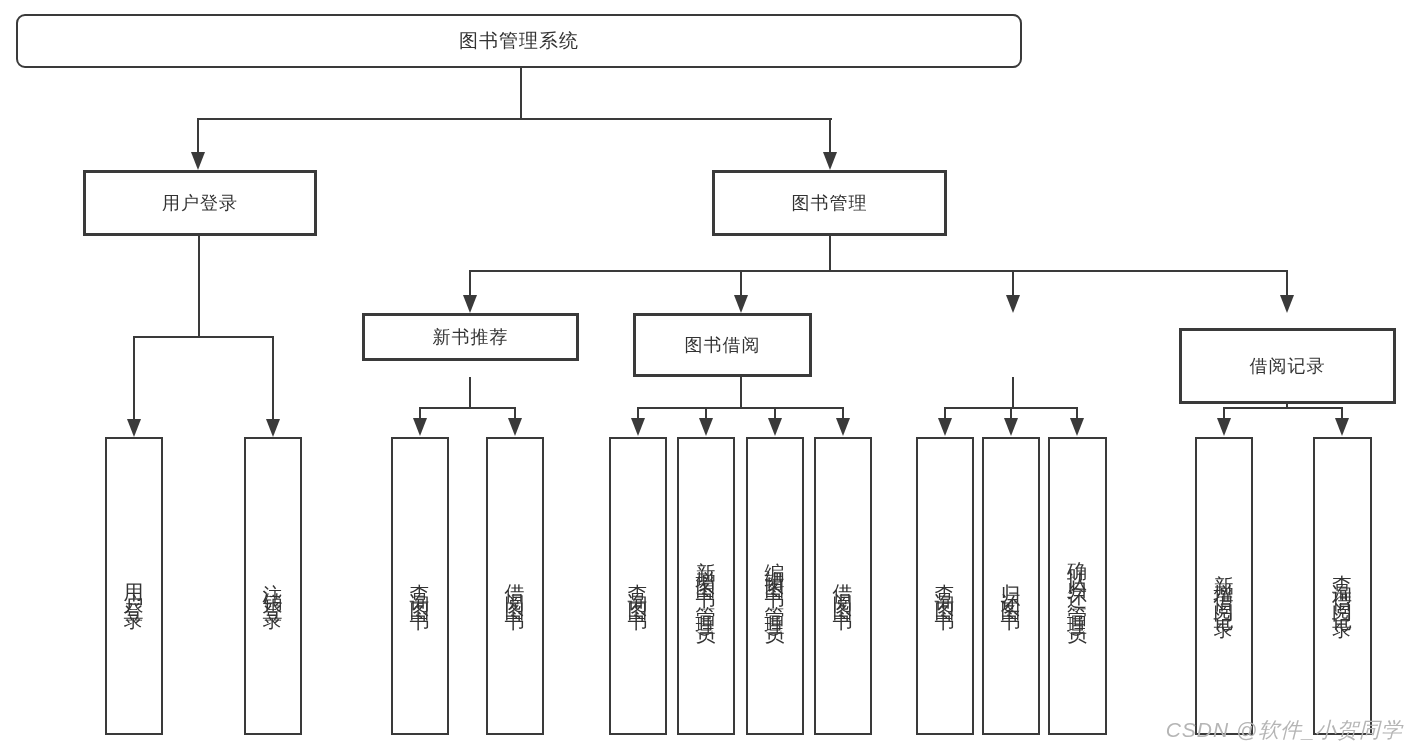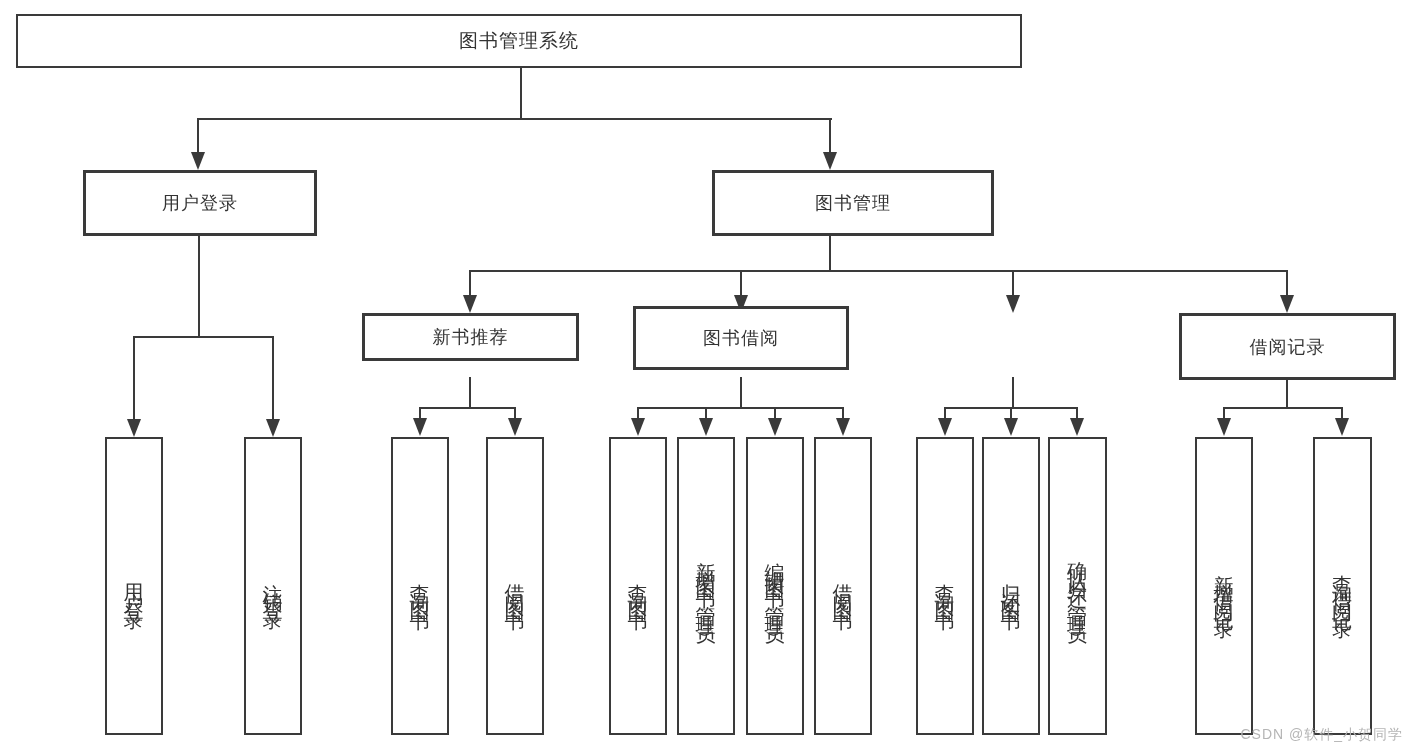--- a/index.html
+++ b/index.html
@@ -4,38 +4,38 @@
 <style>
   html,body{margin:0;padding:0;background:#ffffff;}
   #canvas{
     position:relative;width:1405px;height:747px;background:#ffffff;overflow:hidden;
     font-family:"Liberation Sans","DejaVu Sans",sans-serif;color:#333333;
   }
   .node{
     position:absolute;background:#ffffff;border:3px solid #3a3a3a;box-sizing:border-box;
     display:flex;align-items:center;justify-content:center;z-index:2;
   }
-  .lv1{border-width:2px;}
+  .lv1{border-width:2px;border-radius:9px;}
   .lv1 .hlabel{font-size:19px;letter-spacing:1px;}
   .hlabel{font-size:18px;letter-spacing:1px;color:#333333;}
   .leaf{border-width:2px;}
   .vtext{
     writing-mode:vertical-rl;text-orientation:mixed;
     font-size:20px;letter-spacing:9px;line-height:1;color:#333333;
   }
   .hline{position:absolute;height:2px;background:#3a3a3a;z-index:1;}
   .vline{position:absolute;width:2px;background:#3a3a3a;z-index:1;}
   .arrow{
     position:absolute;width:0;height:0;z-index:1;
     border-left:7px solid transparent;border-right:7px solid transparent;
     border-top:18px solid #3a3a3a;
   }
   .watermark{
-    position:absolute;right:2px;bottom:3px;font-size:14px;letter-spacing:1px;
-    color:#b5b5b5;z-index:10;white-space:nowrap;
+    position:absolute;right:2px;bottom:3px;font-size:21px;letter-spacing:1px;
+    color:#b5b5b5;z-index:10;white-space:nowrap;font-style:italic;
   }
 </style>
 </head>
 <body>
 
 <div id="canvas">
 
   <div class="node lv1" style="left:16px;top:14px;width:1006px;height:54px">
     <span class="hlabel">图书管理系统</span>
   </div>
@@ -43,21 +43,21 @@
   <div class="vline" style="left:520px;top:68px;height:51px"></div>
   <div class="hline" style="left:197px;top:118px;width:635px"></div>
   <div class="vline" style="left:197px;top:118px;height:36px"></div>
   <div class="arrow" style="left:191px;top:152px"></div>
   <div class="vline" style="left:829px;top:118px;height:36px"></div>
   <div class="arrow" style="left:823px;top:152px"></div>
 
   <div class="node lv2" style="left:83px;top:170px;width:234px;height:66px">
     <span class="hlabel">用户登录</span>
   </div>
-  <div class="node lv2" style="left:712px;top:170px;width:282px;height:66px">
+  <div class="node lv2" style="left:712px;top:170px;width:235px;height:66px">
     <span class="hlabel">图书管理</span>
   </div>
 
   <div class="vline" style="left:198px;top:236px;height:101px"></div>
   <div class="hline" style="left:133px;top:336px;width:141px"></div>
   <div class="vline" style="left:133px;top:336px;height:84px"></div>
   <div class="arrow" style="left:127px;top:419px"></div>
   <div class="vline" style="left:272px;top:336px;height:84px"></div>
   <div class="arrow" style="left:266px;top:419px"></div>
 
@@ -68,24 +68,24 @@
   <div class="vline" style="left:740px;top:270px;height:26px"></div>
   <div class="arrow" style="left:734px;top:295px"></div>
   <div class="vline" style="left:1012px;top:270px;height:26px"></div>
   <div class="arrow" style="left:1006px;top:295px"></div>
   <div class="vline" style="left:1286px;top:270px;height:26px"></div>
   <div class="arrow" style="left:1280px;top:295px"></div>
 
   <div class="node lv3" style="left:362px;top:313px;width:217px;height:48px">
     <span class="hlabel">新书推荐</span>
   </div>
-  <div class="node lv3" style="left:633px;top:306px;width:216px;height:64px">
+  <div class="node lv3" style="left:633px;top:313px;width:179px;height:64px">
     <span class="hlabel">图书借阅</span>
   </div>
-  <div class="node lv3" style="left:1179px;top:313px;width:217px;height:67px">
+  <div class="node lv3" style="left:1179px;top:328px;width:217px;height:76px">
     <span class="hlabel">借阅记录</span>
   </div>
 
   <div class="vline" style="left:469px;top:377px;height:31px"></div>
   <div class="hline" style="left:419px;top:407px;width:97px"></div>
   <div class="vline" style="left:419px;top:407px;height:12px"></div>
   <div class="arrow" style="left:413px;top:418px"></div>
   <div class="vline" style="left:514px;top:407px;height:12px"></div>
   <div class="arrow" style="left:508px;top:418px"></div>
 

